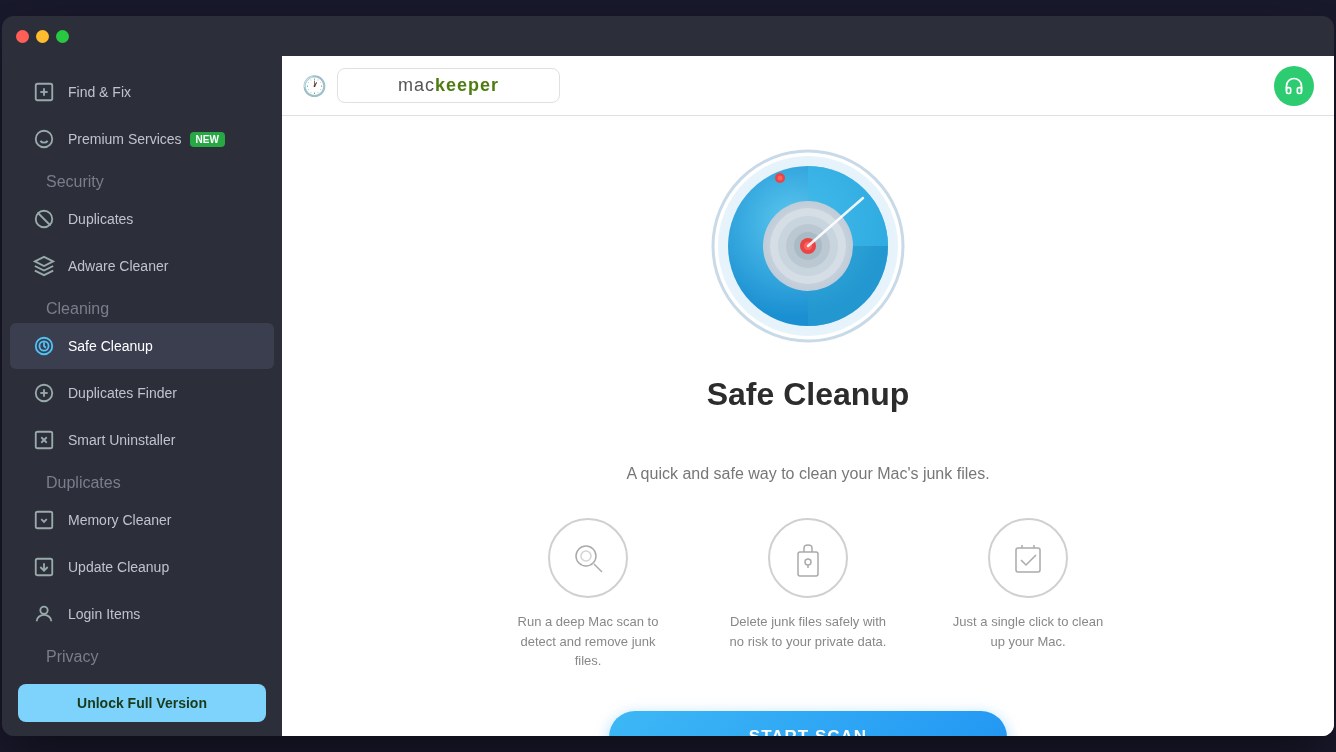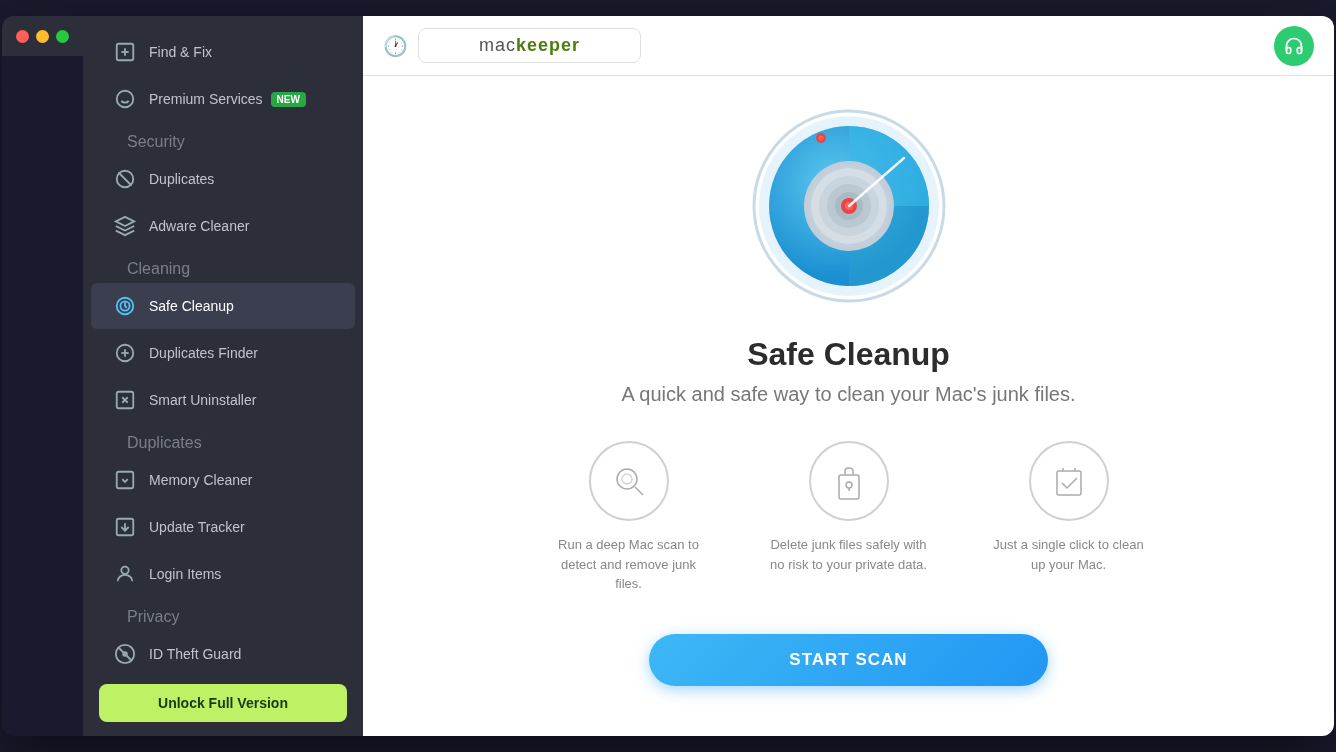--- a/index.html
+++ b/index.html
@@ -12,21 +12,21 @@
       height: 752px;
       font-family: -apple-system, BlinkMacSystemFont, 'Segoe UI', sans-serif;
     }
 
     .window {
       width: 1332px;
       height: 720px;
       border-radius: 12px;
       overflow: hidden;
       display: flex;
-      flex-direction: row;
+      flex-direction: column;
       box-shadow: 0 20px 60px rgba(0,0,0,0.5);
     }
 
     .titlebar {
       background: #2c2f3a;
       height: 40px;
       display: flex;
       align-items: center;
       padding: 0 14px;
       flex-shrink: 0;
@@ -114,21 +114,21 @@
       border-radius: 4px;
       margin-left: 8px;
     }
 
     .sidebar-bottom {
       padding: 14px 16px;
     }
 
     .unlock-btn {
       width: 100%;
-      background: #bef264;
+      background: #7dd3fc;
       color: #1a3a1a;
       font-weight: 700;
       font-size: 14px;
       border: none;
       border-radius: 8px;
       padding: 11px 0;
       cursor: pointer;
       text-align: center;
     }
 
@@ -213,23 +213,24 @@
     }
 
     .feature-title {
       font-size: 32px;
       font-weight: 600;
       color: #2c2c2c;
       margin-bottom: 10px;
     }
 
     .feature-subtitle {
-      font-size: 20px;
+      font-size: 16px;
       color: #777;
       margin-bottom: 35px;
+      margin-top: 42px;
     }
 
     .feature-icons-row {
       display: flex;
       gap: 60px;
       margin-bottom: 40px;
       align-items: flex-start;
     }
 
     .feature-icon-item {
@@ -386,21 +387,21 @@
         </div>
 
         <div class="sidebar-item">
           <div class="item-icon">
             <svg width="22" height="22" viewBox="0 0 24 24" fill="none" stroke="#9aa" stroke-width="2">
               <rect x="3" y="3" width="18" height="18" rx="2"></rect>
               <line x1="12" y1="8" x2="12" y2="16"></line>
               <polyline points="8 12 12 16 16 12"></polyline>
             </svg>
           </div>
-          <span>Update Tracker</span>
+          <span>Update Cleanup</span>
         </div>
 
         <div class="sidebar-item">
           <div class="item-icon">
             <svg width="22" height="22" viewBox="0 0 24 24" fill="none" stroke="#9aa" stroke-width="2">
               <circle cx="12" cy="8" r="4"></circle>
               <path d="M4 20c0-4 3.6-7 8-7s8 3 8 7"></path>
             </svg>
           </div>
           <span>Login Items</span>

